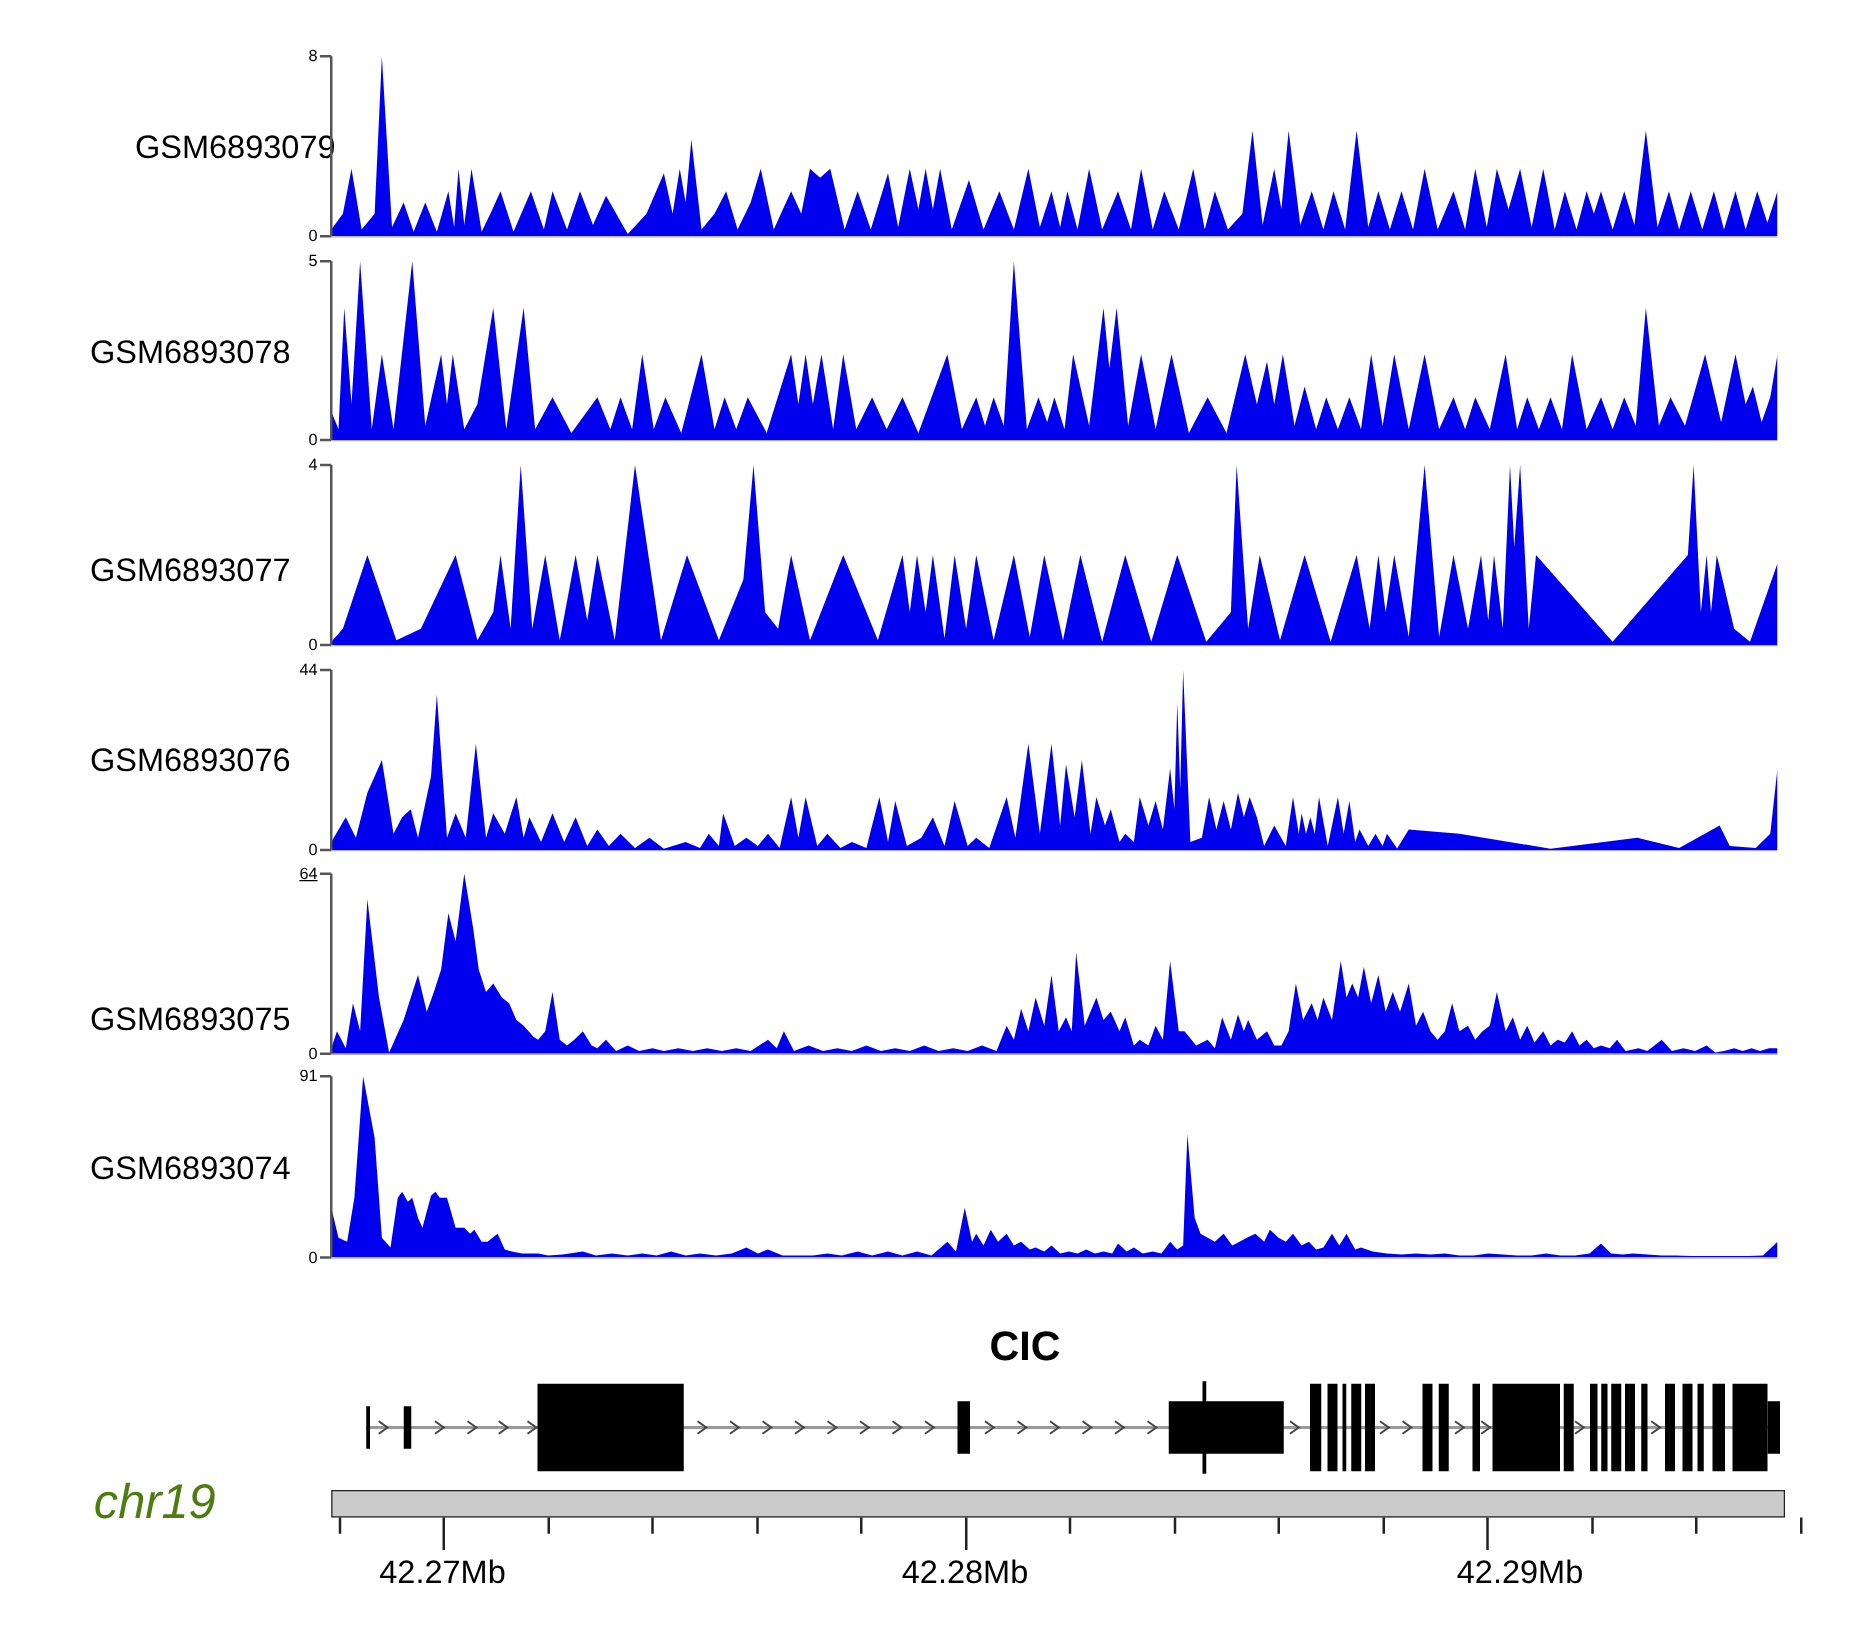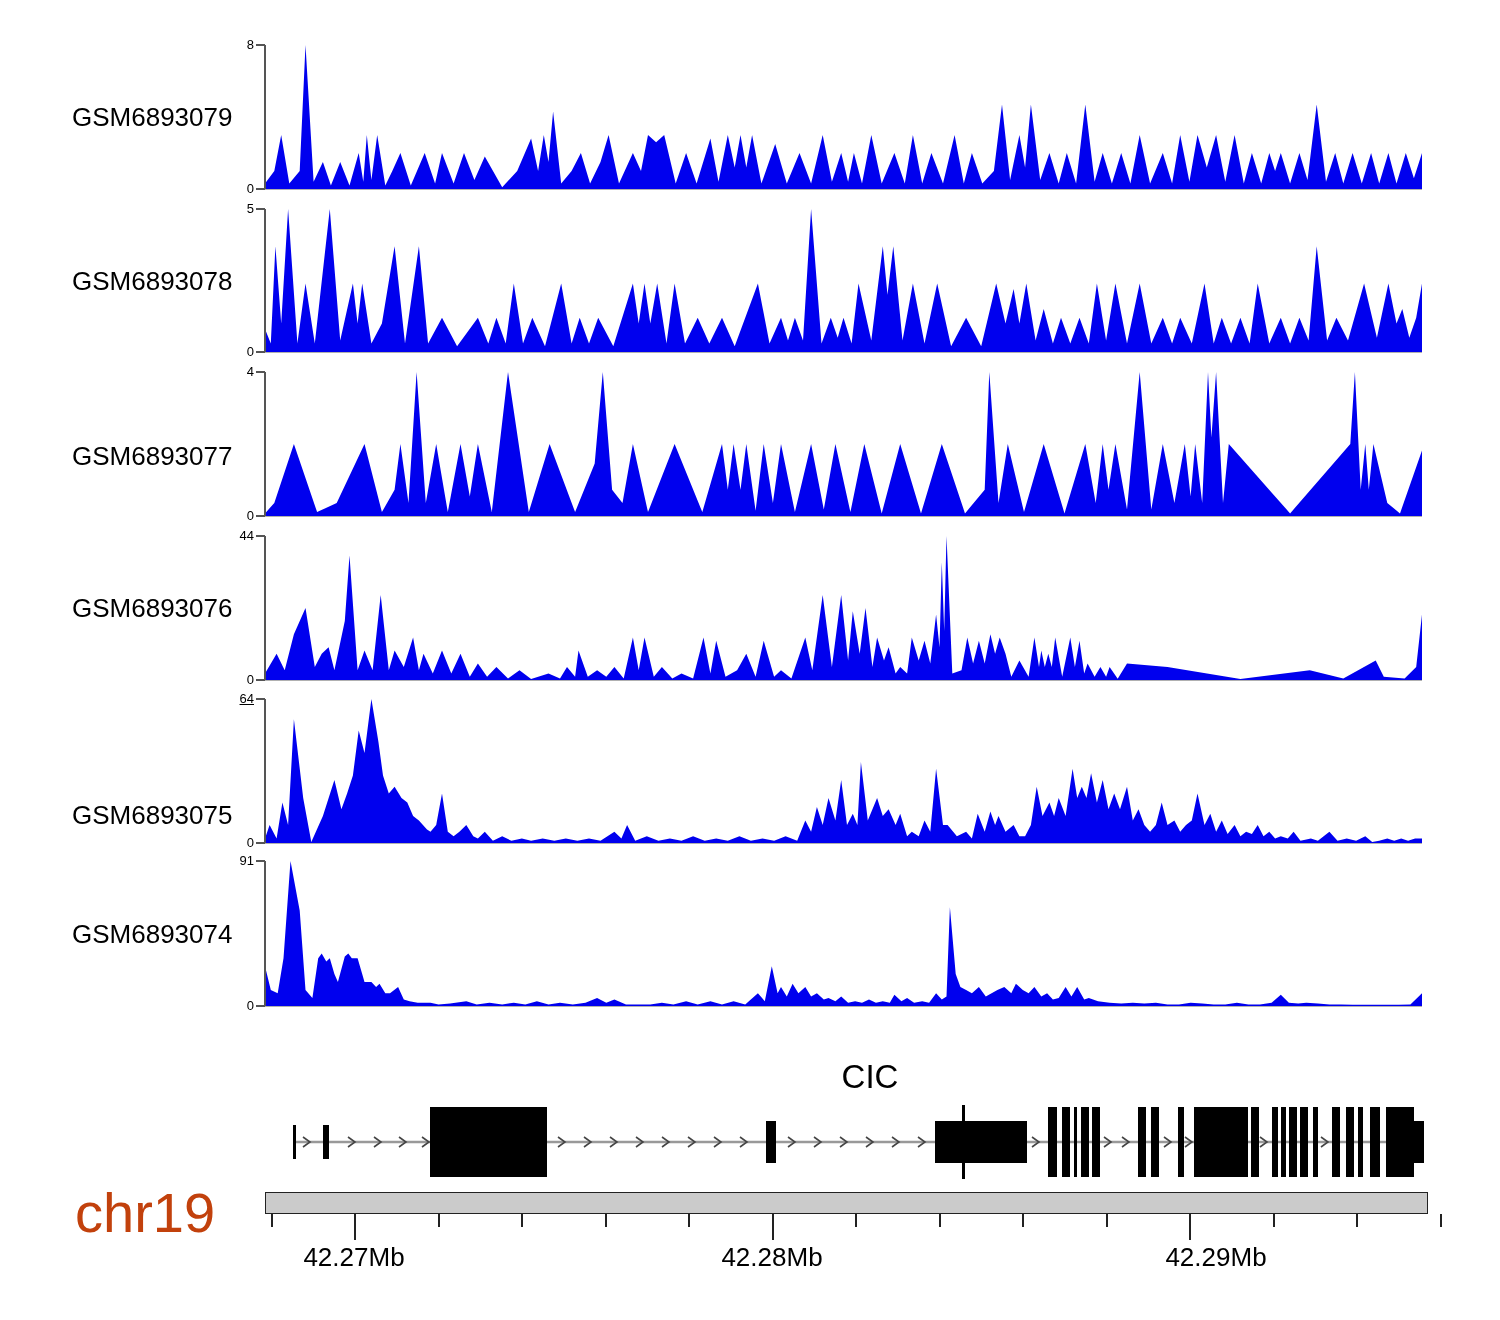--- a/index.html
+++ b/index.html
@@ -3,32 +3,32 @@
 <meta charset="utf-8">
 <style>
   html,body{margin:0;padding:0;background:#ffffff;font-family:"Liberation Sans",sans-serif;}
   #page{position:relative;width:1500px;height:1320px;background:#ffffff;overflow:hidden;}
   .tlabel{position:absolute;left:72px;font-size:26px;line-height:32px;height:32px;color:#000;white-space:nowrap;}
   .ymax,.ymin{position:absolute;left:208px;width:46px;font-size:13px;line-height:16px;height:16px;text-align:right;color:#000;}
   .tsvg{position:absolute;display:block;}
   .axline{position:absolute;background:#555;}
   .baseline{position:absolute;background:#b0b0b0;height:1px;}
   .gene-name{position:absolute;font-size:33px;color:#000;transform:translateX(-50%);white-space:nowrap;}
-  .chrom-label{position:absolute;font-size:56px;color:#c2410c;white-space:nowrap;}
+  .chrom-label{position:absolute;font-size:39px;color:#4d7c0f;white-space:nowrap;font-style:italic;}
   .ideo-bar{position:absolute;background:#cbcbcb;border:1px solid #222;box-sizing:border-box;}
   .ruler-tick{position:absolute;background:#222;width:2px;}
   .mb-label{position:absolute;font-size:26px;color:#000;transform:translateX(-50%);white-space:nowrap;}
 </style>
 </head>
 <body>
 
 <div id="page">
 
   <div class="track">
-    <span class="tlabel" style="top: 101px;">GSM6893079</span>
+    <span class="tlabel" style="top: 101px; margin-left: 36px;">GSM6893079</span>
     <span class="ymax" style="top: 37px;">8</span>
     <span class="ymin" style="top: 181px;">0</span>
     <svg class="tsvg" width="1157" height="144" style="left: 265px; top: 45px;">
         <polygon points="0,144 0.0,138.6 9.3,126.0 16.2,90.0 24.3,138.6 34.7,126.0 40.5,0.0 48.6,136.8 57.9,117.0 65.9,140.4 75.2,117.0 84.5,140.4 93.7,108.0 98.3,136.8 101.8,90.0 106.4,135.0 112.2,90.0 120.3,140.4 127.3,126.0 135.4,108.0 145.8,140.4 159.7,108.0 170.1,138.6 177.0,108.0 188.6,138.6 199.0,108.0 209.4,135.0 219.8,111.6 237.2,142.2 252.2,126.0 266.1,93.6 273.1,126.0 278.8,90.0 283.5,117.0 288.1,66.6 296.2,138.6 306.6,126.0 315.9,108.0 325.1,138.6 335.5,117.0 343.6,90.0 354.0,138.6 367.9,108.0 376.0,126.0 383.0,90.0 391.1,97.2 399.2,90.0 410.7,138.6 421.1,108.0 431.6,138.6 445.4,93.6 453.5,136.8 462.8,90.0 469.7,122.4 475.5,90.0 481.3,122.4 487.1,90.0 496.4,138.6 510.2,99.0 521.8,138.6 534.5,108.0 546.1,138.6 557.7,90.0 566.9,136.8 576.2,108.0 583.1,136.8 588.9,108.0 597.0,138.6 606.3,90.0 616.7,138.6 629.4,108.0 639.8,138.6 647.9,90.0 657.2,138.6 666.4,108.0 678.0,138.6 689.6,90.0 698.8,138.6 706.9,108.0 717.3,138.6 728.9,126.0 737.0,59.4 745.1,135.0 754.4,90.0 760.1,122.4 765.9,59.4 775.2,135.0 784.4,108.0 793.7,138.6 801.8,108.0 811.1,138.6 820.3,59.4 829.6,136.8 837.7,108.0 846.9,138.6 856.2,108.0 865.4,138.6 874.7,90.0 885.1,138.6 897.8,108.0 907.1,138.6 915.2,90.0 924.4,136.8 932.5,90.0 941.8,122.4 951.1,90.0 960.3,136.8 969.6,90.0 978.8,138.6 986.9,108.0 996.2,138.6 1004.3,108.0 1010.1,126.0 1015.8,108.0 1025.1,138.6 1034.4,108.0 1042.5,135.0 1051.7,59.4 1061.0,136.8 1070.2,108.0 1078.3,138.6 1087.6,108.0 1096.8,138.6 1106.1,108.0 1114.2,138.6 1123.4,108.0 1131.5,138.6 1140.8,108.0 1148.9,133.2 1157.0,108.0 1157,144" fill="#0000ee"></polygon>
       </svg>
   </div>
   <div class="track">
     <span class="tlabel" style="top: 264.5px;">GSM6893078</span>
     <span class="ymax" style="top: 201px;">5</span>
     <span class="ymin" style="top: 344px;">0</span>
@@ -62,21 +62,21 @@
   </div>
   <div class="track">
     <span class="tlabel" style="top: 917.5px;">GSM6893074</span>
     <span class="ymax" style="top: 853px;">91</span>
     <span class="ymin" style="top: 998px;">0</span>
     <svg class="tsvg" width="1157" height="145" style="left: 265px; top: 861px;">
         <polygon points="0,145 0.0,105.2 5.8,129.1 12.7,132.3 18.5,97.2 25.5,0.0 34.7,49.4 40.5,129.1 47.4,137.0 53.2,97.2 56.7,92.4 61.3,100.4 64.8,97.2 69.4,113.1 72.9,121.1 79.8,95.6 83.3,92.4 86.8,97.2 92.6,97.2 97.2,113.1 99.5,121.1 106.4,121.1 111.1,125.9 114.5,122.7 120.3,132.3 125.0,132.3 133.1,125.9 138.8,138.6 144.6,140.2 152.7,141.8 159.7,141.8 165.5,141.8 173.5,143.4 185.1,142.6 201.3,140.2 211.7,143.4 224.5,141.8 237.2,143.4 248.8,141.8 260.3,143.4 271.9,140.2 283.5,143.4 295.0,141.8 307.8,143.4 320.5,141.8 332.1,137.0 341.3,141.8 349.4,138.6 361.0,143.4 372.6,143.4 385.3,143.4 396.9,141.8 408.4,143.4 421.1,140.2 432.7,143.4 445.4,140.2 457.0,143.4 468.6,140.2 480.2,143.4 492.9,132.3 499.8,140.2 506.8,105.2 512.6,132.3 516.0,125.9 521.8,135.4 527.6,122.7 533.4,132.3 540.3,125.9 546.1,135.4 551.9,132.3 558.8,138.6 563.5,137.0 570.4,140.2 576.2,135.4 583.1,141.8 590.1,140.2 597.0,141.8 604.0,138.6 610.9,141.8 617.8,140.2 624.8,141.8 629.4,133.8 636.4,140.2 642.1,137.0 649.1,141.8 657.2,140.2 664.1,141.8 671.1,132.3 676.8,138.6 681.5,135.4 684.9,46.2 690.7,113.1 695.4,125.9 701.1,129.1 706.9,132.3 713.9,125.9 720.8,135.4 726.6,132.3 732.4,129.1 739.3,125.9 746.3,132.3 750.9,122.7 757.8,129.1 763.6,132.3 769.4,125.9 776.3,135.4 782.1,132.3 787.9,138.6 793.7,137.0 800.6,125.9 806.4,135.4 812.2,125.9 819.2,138.6 823.8,137.0 833.0,140.2 844.6,141.8 856.2,142.6 867.8,141.8 879.3,142.6 890.9,141.8 902.5,143.4 914.0,143.4 925.6,141.8 937.2,142.6 948.7,143.4 960.3,143.4 971.9,141.8 983.4,143.4 995.0,143.4 1006.6,141.8 1015.8,133.8 1023.9,141.8 1033.2,142.6 1041.3,141.8 1052.9,142.6 1064.4,143.4 1076.0,143.4 1087.6,143.7 1099.1,143.7 1110.7,143.7 1122.3,143.7 1133.9,143.7 1145.4,143.4 1157.0,132.3 1157,145" fill="#0000ee"></polygon>
       </svg>
   </div>
 
-  <div class="gene-name" style="left:870px;top:1058px;">CIC</div>
+  <div class="gene-name" style="left:820px;top:1058px;font-weight:bold;">CIC</div>
   <svg id="gene-svg" style="position:absolute;left:240px;top:1100px;" width="1260" height="85">
       <line x1="53" x2="1184" y1="42" y2="42" stroke="#999" stroke-width="2.5"></line>
       <path d="M 63 37 L 70 42 L 63 47" fill="none" stroke="#444" stroke-width="1.6"></path>
       <path d="M 108 37 L 115 42 L 108 47" fill="none" stroke="#444" stroke-width="1.6"></path>
       <path d="M 134 37 L 141 42 L 134 47" fill="none" stroke="#444" stroke-width="1.6"></path>
       <path d="M 159 37 L 166 42 L 159 47" fill="none" stroke="#444" stroke-width="1.6"></path>
       <path d="M 182 37 L 189 42 L 182 47" fill="none" stroke="#444" stroke-width="1.6"></path>
       <path d="M 318 37 L 325 42 L 318 47" fill="none" stroke="#444" stroke-width="1.6"></path>
       <path d="M 344 37 L 351 42 L 344 47" fill="none" stroke="#444" stroke-width="1.6"></path>
       <path d="M 370 37 L 377 42 L 370 47" fill="none" stroke="#444" stroke-width="1.6"></path>

